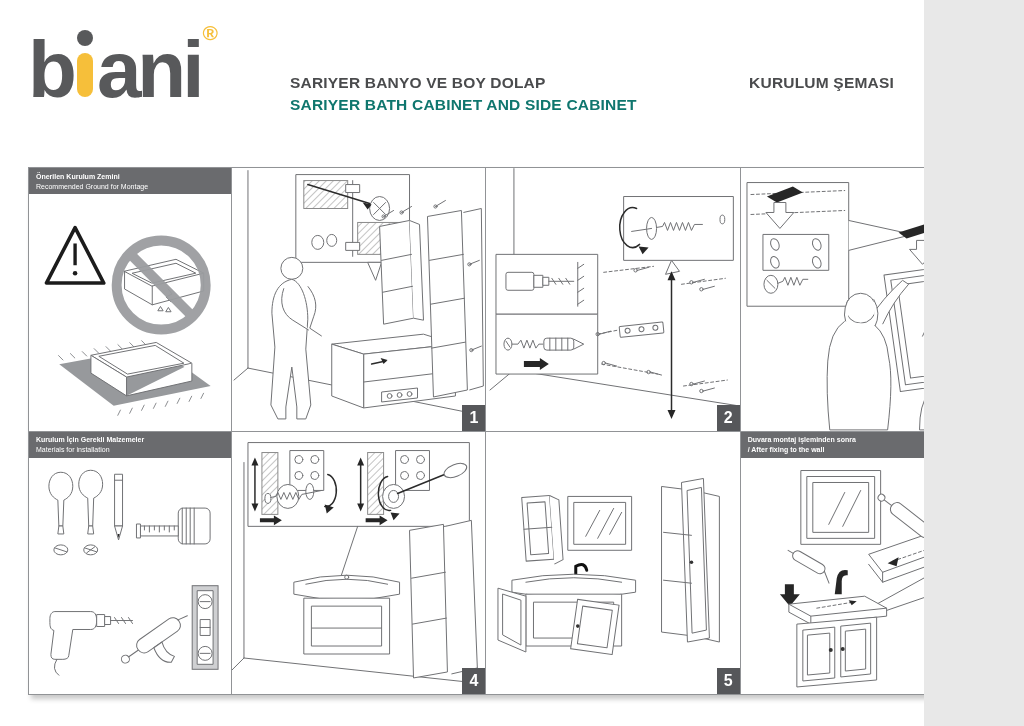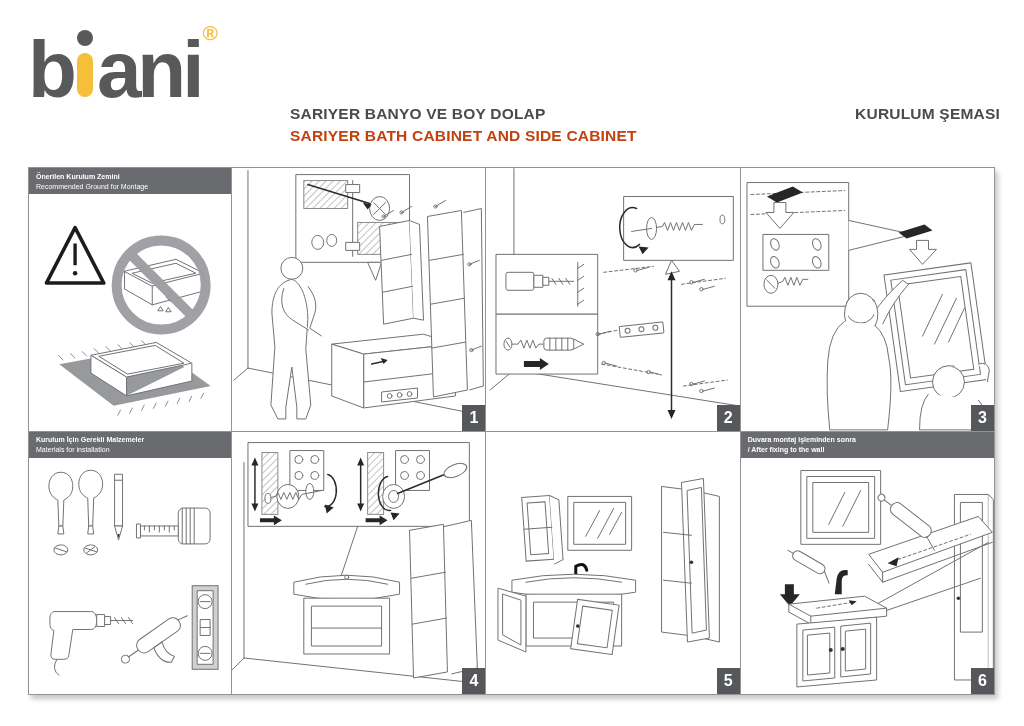--- a/index.html
+++ b/index.html
@@ -1,32 +1,32 @@
 <!DOCTYPE html>
 <html><head>
 <meta charset="utf-8">
 <style>
   html,body{margin:0;padding:0;background:#e8e8e8;}
-  .page{position:relative;width:1024px;height:726px;background:#fff;overflow:hidden;
+  .page{position:relative;width:924px;height:726px;background:#fff;overflow:hidden;
         font-family:"Liberation Sans",sans-serif;}
   
   .logo{position:absolute;left:28px;top:30px;font-size:80px;font-weight:bold;
         color:#58595b;letter-spacing:-4px;line-height:1;white-space:nowrap;}
   .logo .ichar{display:inline-block;position:relative;width:16px;height:44px;
         background:#f6bf3a;border-radius:8px;margin:0 4px;vertical-align:baseline;}
   .logo .ichar .idot{position:absolute;left:0;top:-23px;width:16px;height:16px;
         border-radius:50%;background:#58595b;}
   .logo .reg{display:inline-block;font-size:21px;letter-spacing:0;color:#f6bf3a;
         vertical-align:top;position:relative;top:-8px;left:2px;font-weight:bold;}
   .title-block{position:absolute;top:72px;line-height:22px;font-size:15.5px;
-        font-weight:bold;letter-spacing:.2px;margin-top:31px;}
+        font-weight:bold;letter-spacing:.2px;}
   .title-center{left:290px;}
-  .title-right{right:24px;text-align:center;}
+  .title-right{right:30px;text-align:center;}
   .t-dark{color:#4a4b4d;}
-  .t-light{color:#c2410c;}
+  .t-light{color:#0f766e;}
   
   .grid{position:absolute;left:28px;top:167px;width:965px;height:526px;
         display:grid;grid-template-columns:202px repeat(3,1fr);
         grid-template-rows:repeat(2,1fr);gap:1px;background:#919396;
         border:1px solid #919396;box-shadow:3px 4px 5px rgba(0,0,0,.22);}
   .panel{position:relative;background:#fff;overflow:hidden;}
   .panel svg{position:absolute;left:0;top:0;width:100%;height:100%;display:block;}
   .panel.hashdr svg{top:26px;height:calc(100% - 26px);}
   .hdrbar{position:absolute;left:0;top:0;right:0;height:26px;background:#6a6b6e;
         color:#fff;z-index:2;display:flex;align-items:center;padding:0 7px;box-sizing:border-box;}

